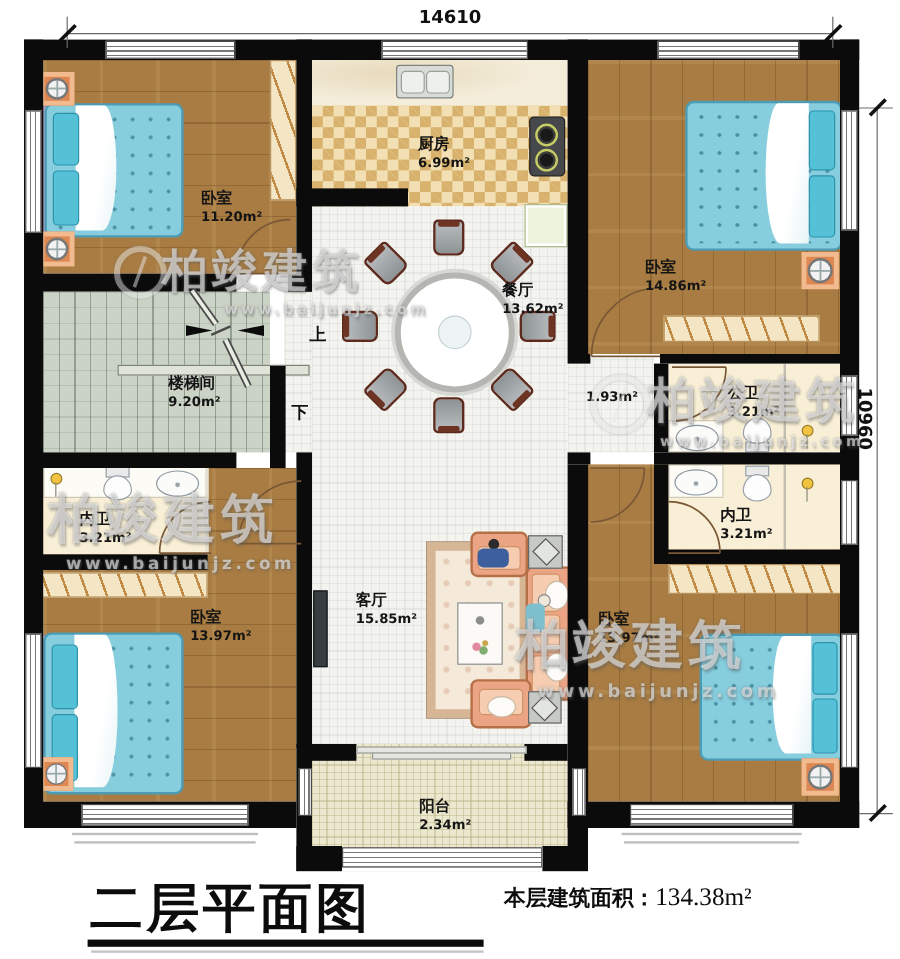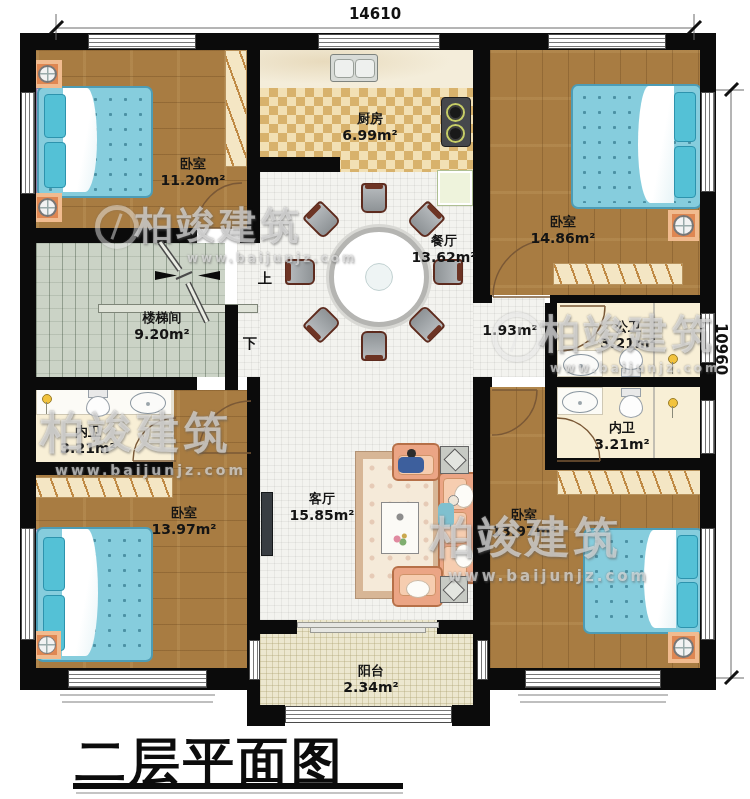--- a/index.html
+++ b/index.html
@@ -82,37 +82,37 @@
   .person-head{position:absolute;width:9px;height:9px;border-radius:50%;background:#2c2c2c;z-index:5;}
   .person-body{position:absolute;border-radius:5px;z-index:5;}
   .table-round{position:absolute;border-radius:50%;background:#fff;border:5px solid #b5b5b2;box-shadow:0 0 0 3px #d8d8d4;z-index:4;}
   .table-center{position:absolute;border-radius:50%;background:#eef4f4;border:1px solid #c2d2d2;}
   .chair-rot{position:absolute;left:374px;top:272px;width:0;height:0;z-index:4;}
   .chair{position:absolute;left:-13px;top:-89px;width:26px;height:30px;background:linear-gradient(180deg,#b9bdc0,#8e9396);border:2px solid #5d2b1e;border-radius:4px 4px 6px 6px;box-sizing:border-box;}
   .chair:before{content:"";position:absolute;left:2px;right:2px;top:-1px;height:5px;background:#6d3424;border-radius:2px;}
   .rail{position:absolute;background:#dfe3d8;border:1px solid #7e8578;box-sizing:border-box;z-index:4;}
   .slider{position:absolute;background:#e6e6e2;border:1px solid #9a9a94;z-index:6;}
   
-  .rlabel{position:absolute;transform:translate(-50%,-50%);text-align:center;color:#141414;z-index:8;white-space:nowrap;line-height:1.25;}
+  .rlabel{position:absolute;transform:translate(-50%,-50%);color:#141414;z-index:8;white-space:nowrap;line-height:1.25;}
   .rlabel .nm{font-size:13px;font-weight:bold;display:block;}
-  .rlabel .ar{font-size:14px;font-weight:bold;display:block;}
+  .rlabel .ar{font-size:11px;font-weight:bold;display:block;}
   .updown{position:absolute;font-size:14px;font-weight:bold;color:#111;z-index:8;}
   
   .wm{position:absolute;z-index:9;color:rgba(252,252,252,.55);
       text-shadow:0 0 2px rgba(110,110,110,.65),1px 2px 2px rgba(90,90,90,.35);pointer-events:none;white-space:nowrap;}
   .wm .b{font-weight:bold;letter-spacing:4px;display:block;}
   .wm .u{font-weight:bold;letter-spacing:3px;display:block;}
   .wm-logo{position:absolute;border:5px solid rgba(230,230,230,.5);border-radius:50%;z-index:9;
       box-shadow:0 0 2px rgba(100,100,100,.4),inset 0 0 2px rgba(100,100,100,.4);}
   .wm-logo:after{content:"";position:absolute;left:45%;top:10%;bottom:10%;width:3px;background:rgba(230,230,230,.5);transform:rotate(20deg);}
   
   .dim-label{position:absolute;font-size:15px;font-weight:bold;color:#111;z-index:8;}
   
   #titleblock{position:absolute;left:0;top:726px;width:750px;height:73px;background:#fff;z-index:10;}
-  .tb-title{position:absolute;left:75px;top:2px;font-size:51px;font-weight:bold;color:#0c0c0c;letter-spacing:3px;}
+  .tb-title{position:absolute;left:75px;top:2px;font-size:44px;font-weight:bold;color:#0c0c0c;letter-spacing:3px;}
   .tb-scale{position:absolute;left:342px;top:14px;font-size:33px;color:#0c0c0c;font-family:"Liberation Sans",sans-serif;}
   .tb-bar{position:absolute;left:73px;top:57px;width:330px;height:6px;background:#0c0c0c;}
   .tb-bar2{position:absolute;left:76px;top:66px;width:327px;height:2px;background:#c4c4c4;}
   .tb-line{position:absolute;left:420px;color:#0c0c0c;font-size:18px;font-weight:bold;white-space:nowrap;}
   .tb-line .val{font-weight:normal;font-size:21px;font-family:"Liberation Serif",serif;}
   svg.overlay{position:absolute;left:0;top:0;z-index:7;pointer-events:none;}
 </style>
 </head>
 <body>
 
@@ -446,15 +446,18 @@
   </div>
   <div class="wm" style="left:430px;top:508px;">
     <span class="b" style="font-size:44px;">柏竣建筑</span>
     <span class="u" style="font-size:15px;margin-left:18px;">www.baijunjz.com</span>
   </div>
 
   <div id="titleblock">
     <div class="tb-title">二层平面图</div>
     <div class="tb-bar"></div>
     <div class="tb-bar2"></div>
+    <div class="tb-line" style="top:9px;">
+      <span>本层建筑面积：</span><span class="val">134.38m²</span>
+    </div>
   </div>
 
 </div>
 
 </body></html>

